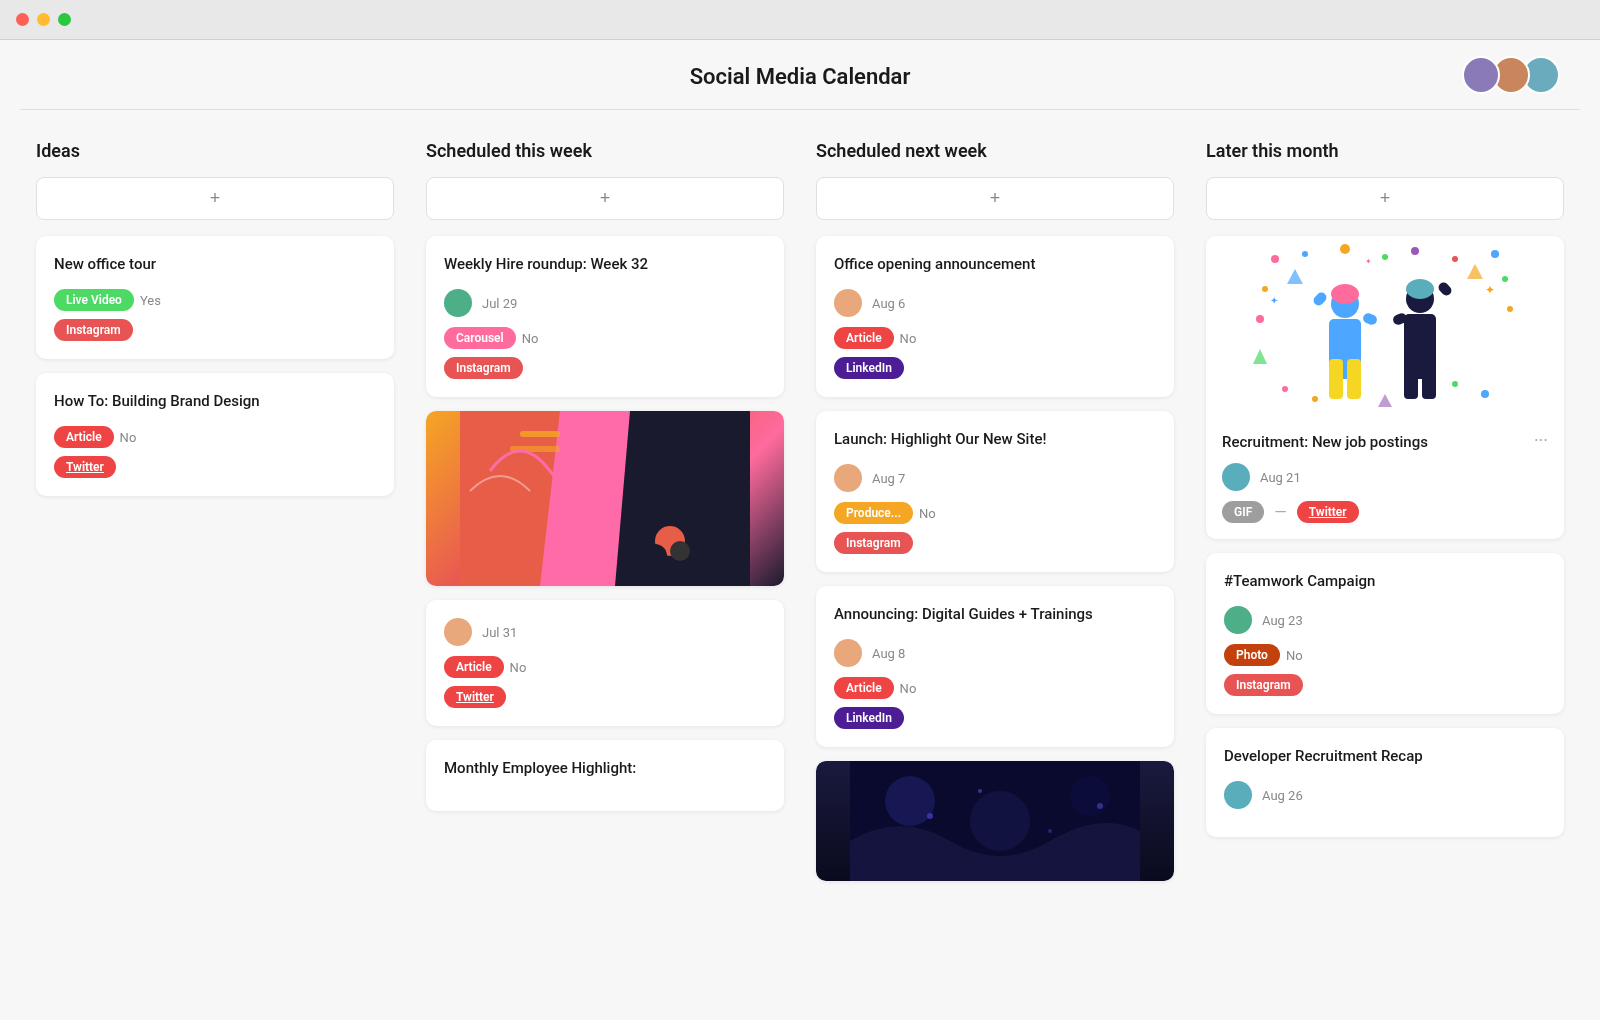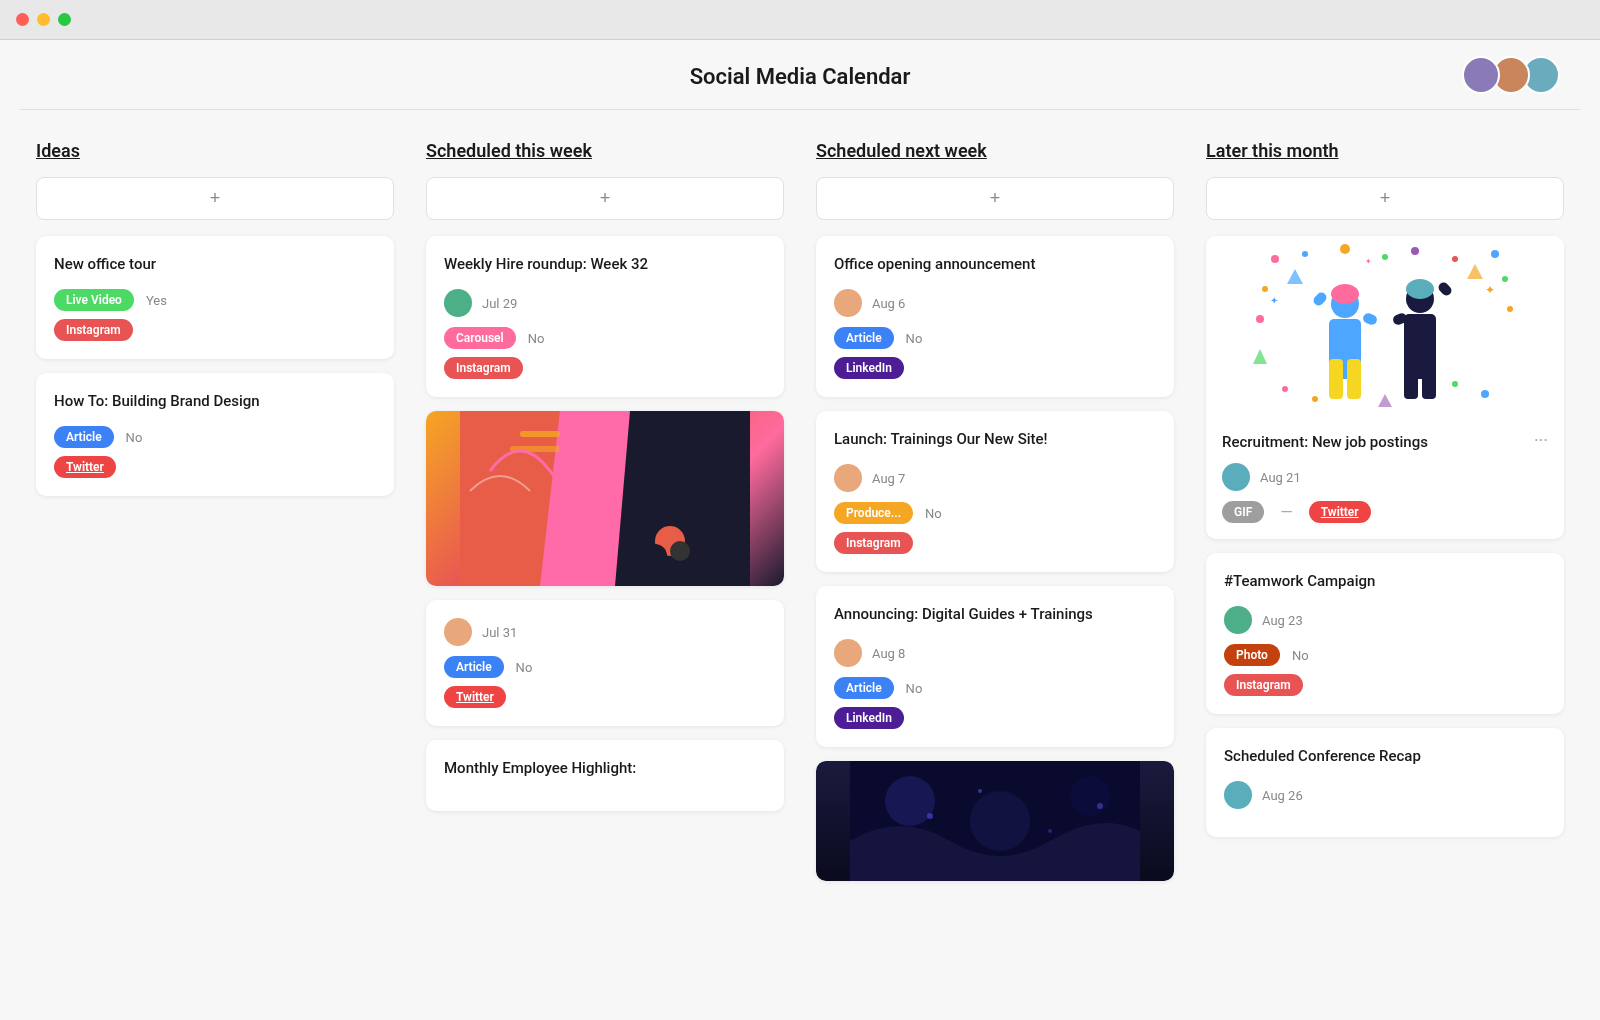--- a/index.html
+++ b/index.html
@@ -79,21 +79,20 @@
     .column {
       flex: 1;
       min-width: 320px;
       padding: 0 16px;
     }
     .column-header {
       font-size: 18px;
       font-weight: 600;
       color: #1a1a1a;
       margin-bottom: 16px;
-      text-decoration: underline;
     }
     .add-card-btn {
       width: 100%;
       background: white;
       border: 1px solid #e0e0e0;
       border-radius: 8px;
       padding: 10px;
       cursor: pointer;
       display: flex;
       align-items: center;
@@ -134,33 +133,33 @@
     }
     .ca-green { background: #4caf88; }
     .ca-yellow { background: #e8a87c; }
     .date-text {
       font-size: 13px;
       color: #888;
     }
     .tags {
       display: flex;
       align-items: center;
-      gap: 12px;
+      gap: 6px;
       flex-wrap: wrap;
     }
     .tag {
       padding: 4px 12px;
       border-radius: 20px;
       font-size: 12px;
       font-weight: 600;
       color: white;
     }
     .tag-live-video { background: #4cd964; }
     .tag-instagram { background: #e85454; }
-    .tag-article { background: #3b82f6; text-align: right; }
+    .tag-article { background: #ef4444; text-align: right; }
     .tag-twitter { background: #ef4444; text-decoration: underline; }
     .tag-carousel { background: #ff6b9d; }
     .tag-linkedin { background: #4c1d95; }
     .tag-produce { background: #f5a623; }
     .tag-gif { background: #9e9e9e; }
     .tag-photo { background: #c2410c; }
     .value-text {
       font-size: 13px;
       color: #888;
     }
@@ -313,21 +312,21 @@
         <div class="tags">
           <span class="tag tag-article">Article</span>
           <span class="value-text">No</span>
         </div>
         <div class="tags" style="margin-top:8px;">
           <span class="tag tag-linkedin">LinkedIn</span>
         </div>
       </div>
 
       <div class="card">
-        <div class="card-title">Launch: Trainings Our New Site!</div>
+        <div class="card-title">Launch: Highlight Our New Site!</div>
         <div class="card-meta">
           <div class="card-avatar ca-yellow" style="background:#e8a87c; width:28px;height:28px;border-radius:50%;"></div>
           <span class="date-text">Aug 7</span>
         </div>
         <div class="tags">
           <span class="tag tag-produce">Produce...</span>
           <span class="value-text">No</span>
         </div>
         <div class="tags" style="margin-top:8px;">
           <span class="tag tag-instagram">Instagram</span>
@@ -455,21 +454,21 @@
         <div class="tags">
           <span class="tag tag-photo">Photo</span>
           <span class="value-text">No</span>
         </div>
         <div class="tags" style="margin-top:8px;">
           <span class="tag tag-instagram">Instagram</span>
         </div>
       </div>
 
       <div class="card">
-        <div class="card-title">Scheduled Conference Recap</div>
+        <div class="card-title">Developer Recruitment Recap</div>
         <div class="card-meta">
           <div class="card-avatar" style="background:#5aadbb; width:28px;height:28px;border-radius:50%;"></div>
           <span class="date-text">Aug 26</span>
         </div>
       </div>
     </div>
 
   </div>
 </div>
 

